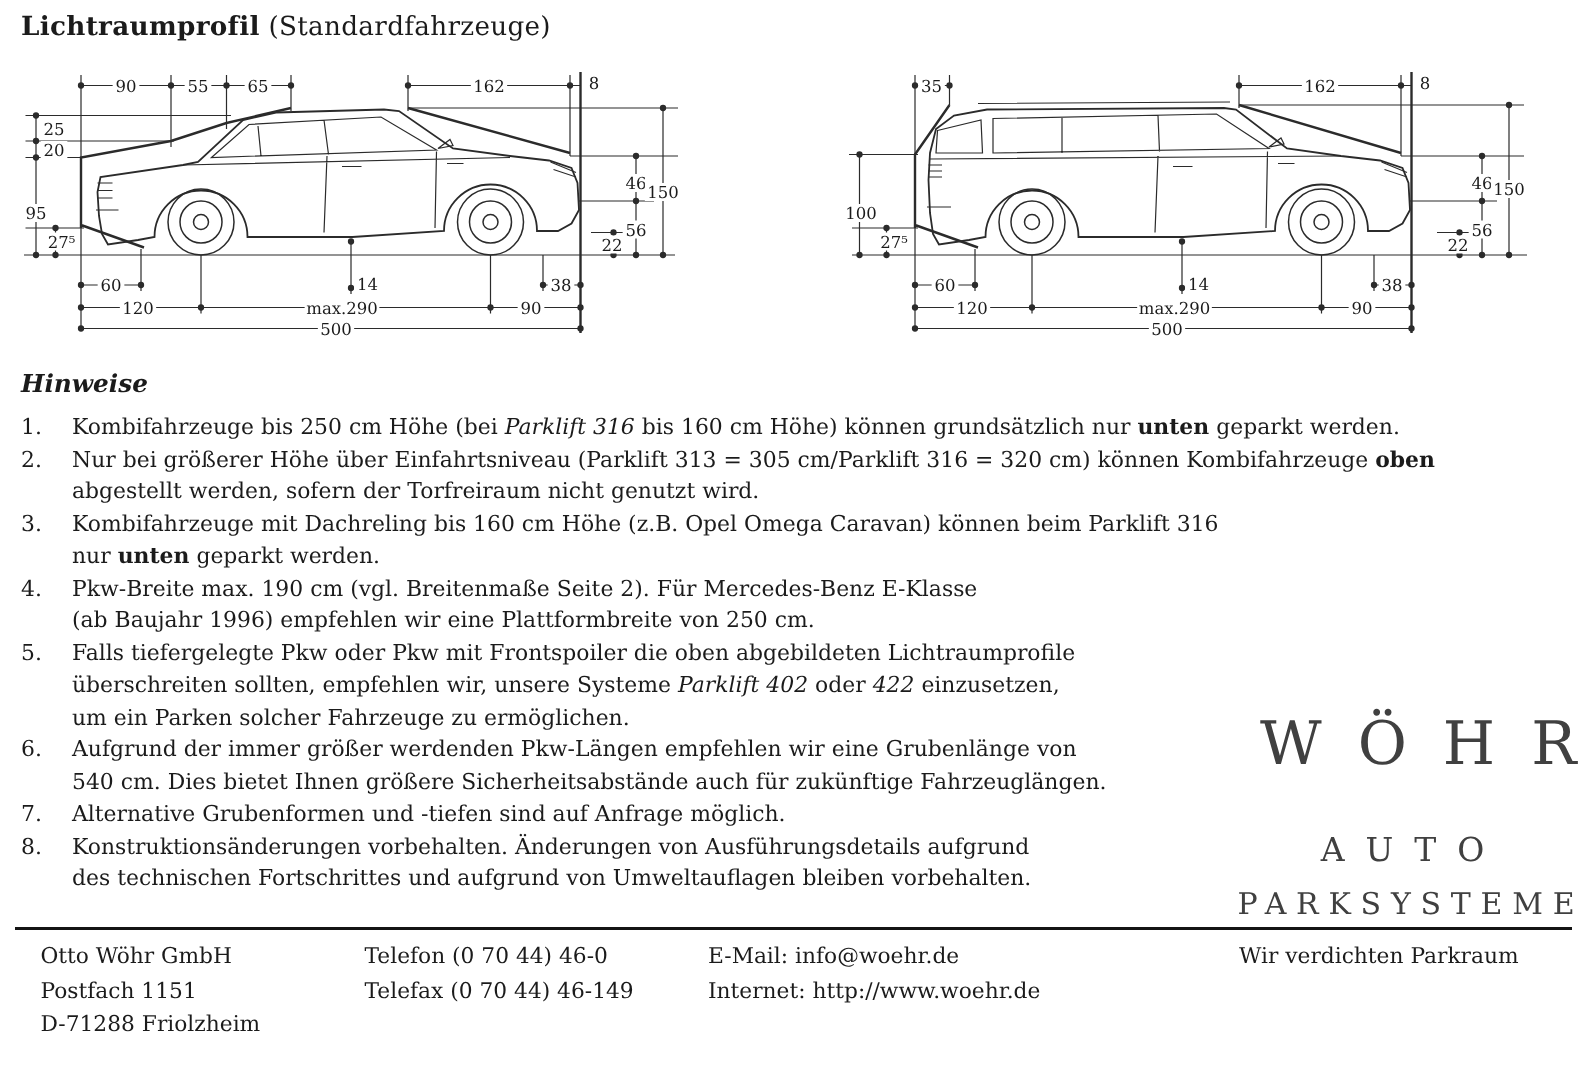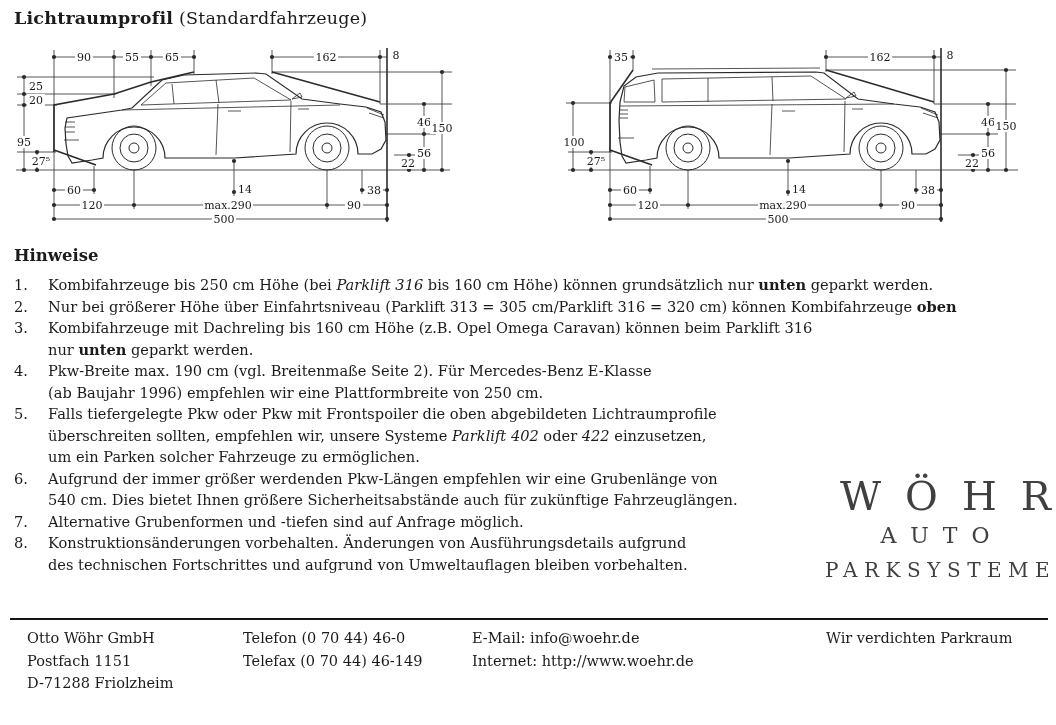--- a/index.html
+++ b/index.html
@@ -8,31 +8,31 @@
   .page{position:absolute;inset:0;}
 
   .title{position:absolute;left:14px;top:8px;font-size:17.5px;letter-spacing:.2px;}
   .title b{font-weight:700;}
 
   .diagram{position:absolute;top:42px;}
   .diagram.left{left:4px;}
   .diagram.right{left:558px;}
 
   .notes{position:absolute;left:14px;top:246px;width:1038px;}
-  .notes h3{margin:0;font-size:16.5px;font-weight:700;}
+  .notes h3{margin:0;font-size:16.5px;font-weight:700;font-style:italic;}
   .note-list{margin-top:9px;}
   .note-row{display:flex;font-size:14.6px;line-height:21.5px;}
   .note-num{width:34px;flex:none;}
   .note-txt{flex:1;}
   .note-txt b{font-weight:700;}
   .note-txt i{font-style:italic;}
 
   .logo{position:absolute;left:820px;top:474px;width:232px;text-align:center;color:#404040;}
   .logo-1{font-size:40px;line-height:44px;letter-spacing:24px;padding-left:20px;}
-  .logo-2{font-size:22px;line-height:36px;letter-spacing:14px;padding-left:12px;}
+  .logo-2{font-size:22px;line-height:36px;letter-spacing:14px;padding-left:12px;margin-top:32px;}
   .logo-3{font-size:20px;line-height:32px;letter-spacing:6.5px;padding-left:5px;}
 
   .footer-rule{position:absolute;left:10px;top:618px;width:1038px;border-top:2px solid #141414;}
   .footer{position:absolute;top:627px;font-size:14.5px;line-height:22.5px;}
   .f-col1{left:27px;}
   .f-col2{left:243px;}
   .f-col3{left:472px;}
   .f-col4{left:826px;}
 
   svg text{font-family:"DejaVu Serif","Liberation Serif",serif;font-size:11px;fill:#1b1b1b;}
@@ -192,21 +192,21 @@
 
   <div class="notes">
     <h3>Hinweise</h3>
     <div class="note-list" id="note-list">
         <div class="note-row">
           <span class="note-num">1.</span>
           <span class="note-txt"><span>Kombifahrzeuge bis 250 cm Höhe (bei </span><i>Parklift 316</i><span> bis 160 cm Höhe) können grundsätzlich nur </span><b>unten</b><span> geparkt werden.</span></span>
         </div>
         <div class="note-row">
           <span class="note-num">2.</span>
-          <span class="note-txt"><span>Nur bei größerer Höhe über Einfahrtsniveau (Parklift 313 = 305 cm/Parklift 316 = 320 cm) können Kombifahrzeuge </span><b>oben</b><br></span>
+          <span class="note-txt"><span>Nur bei größerer Höhe über Einfahrtsniveau (Parklift 313 = 305 cm/Parklift 316 = 320 cm) können Kombifahrzeuge </span><b>oben</b><br><span>abgestellt werden, sofern der Torfreiraum nicht genutzt wird.</span></span>
         </div>
         <div class="note-row">
           <span class="note-num">3.</span>
           <span class="note-txt"><span>Kombifahrzeuge mit Dachreling bis 160 cm Höhe (z.B. Opel Omega Caravan) können beim Parklift 316</span><br><span>nur </span><b>unten</b><span> geparkt werden.</span></span>
         </div>
         <div class="note-row">
           <span class="note-num">4.</span>
           <span class="note-txt"><span>Pkw-Breite max. 190 cm (vgl. Breitenmaße Seite 2). Für Mercedes-Benz E-Klasse</span><br><span>(ab Baujahr 1996) empfehlen wir eine Plattformbreite von 250 cm.</span></span>
         </div>
         <div class="note-row">

